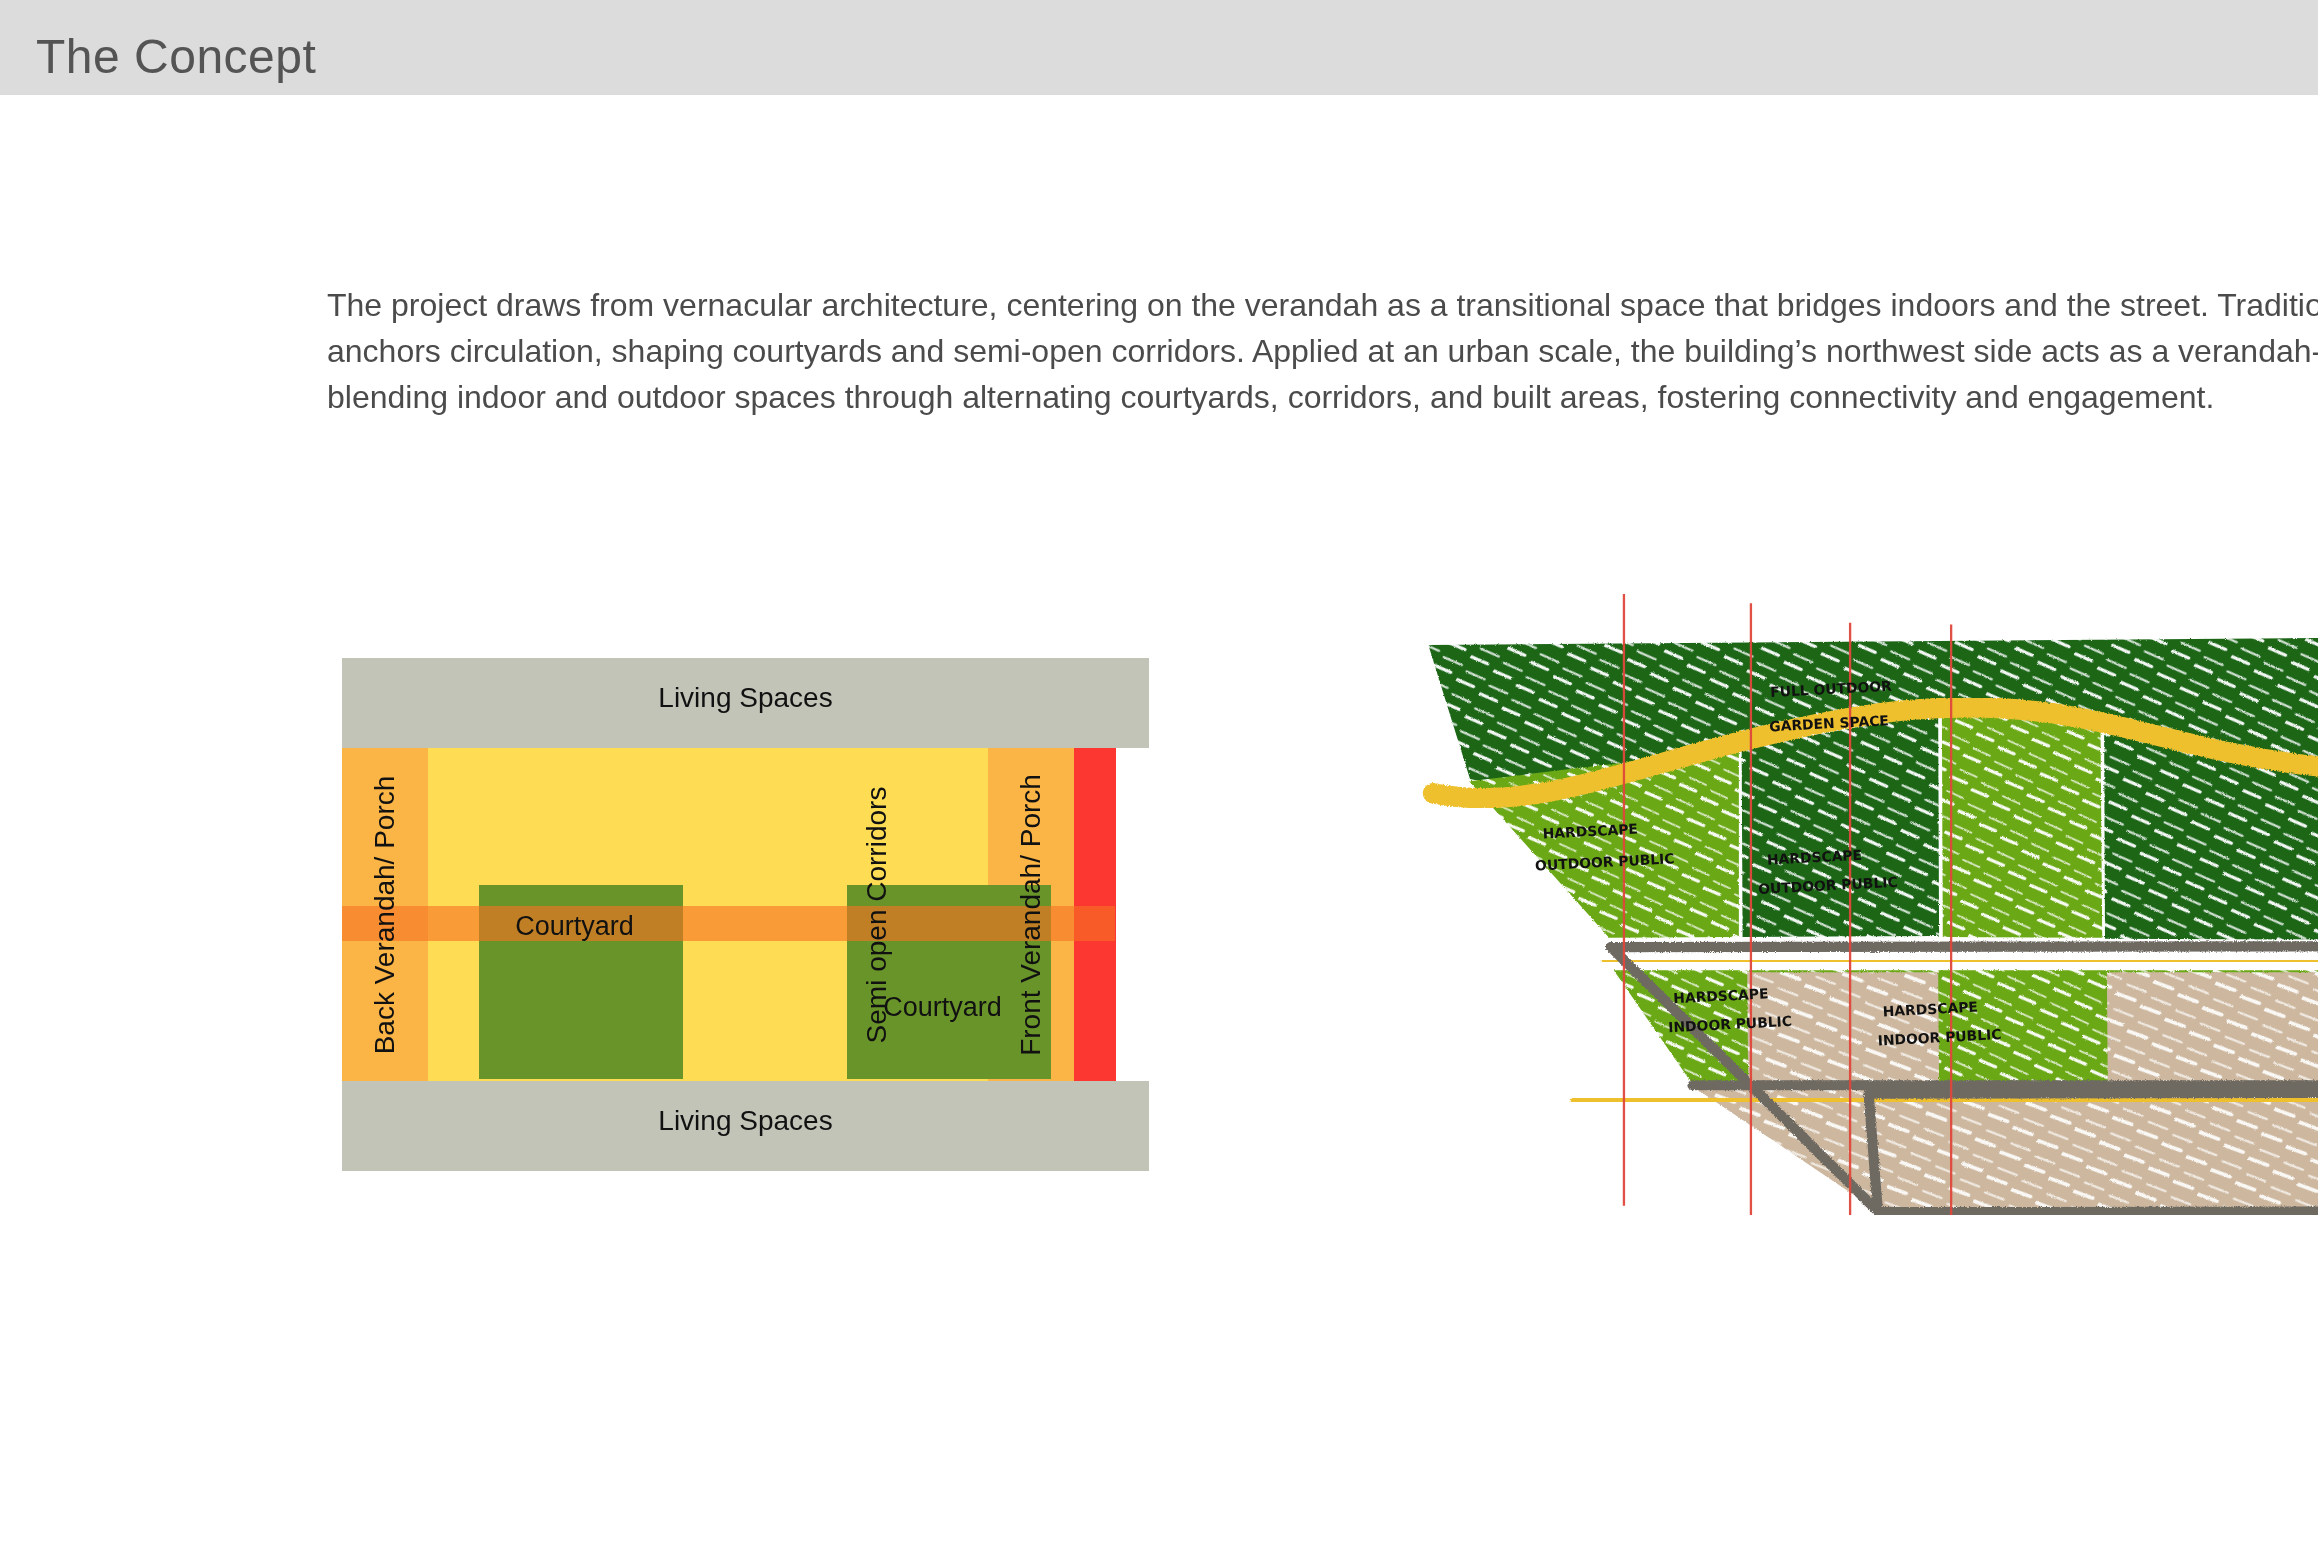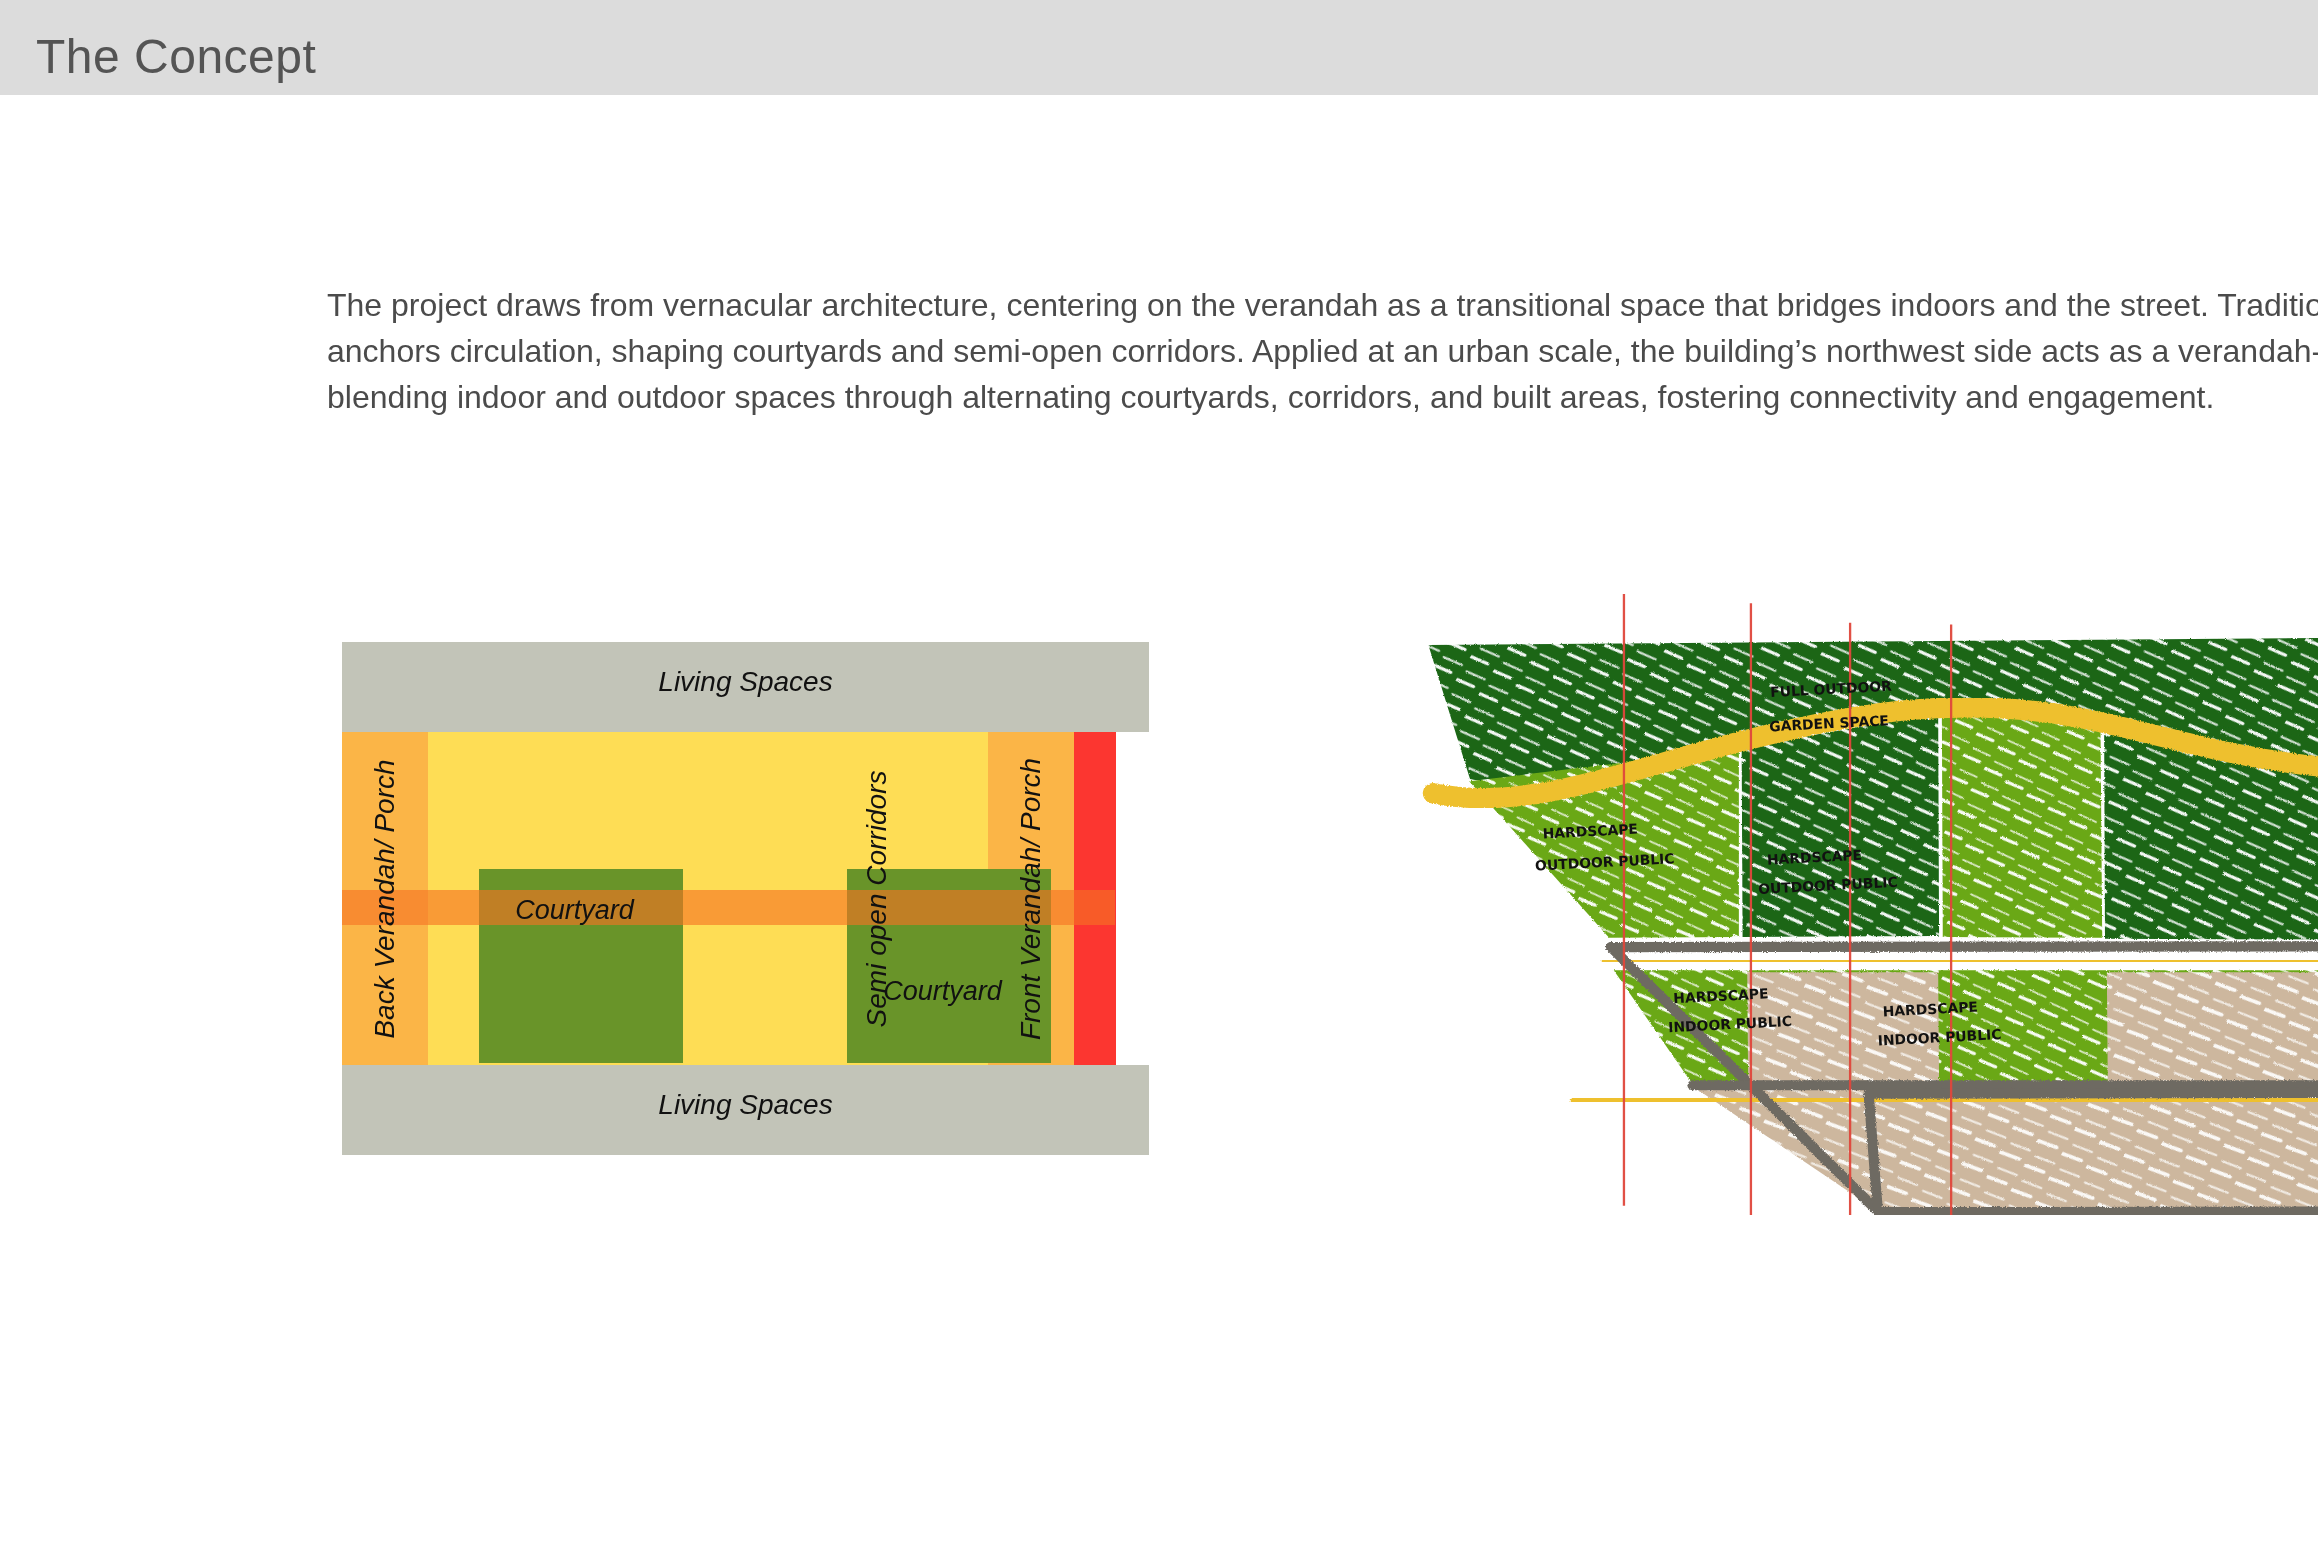--- a/index.html
+++ b/index.html
@@ -24,21 +24,21 @@
 
   
   #concept-paragraph{
     position:absolute;left:327px;top:282px;width:2286px;
     font-size:32px;line-height:46px;color:#4b4b4b;
     font-weight:400;text-align:left;
   }
 
   
   #plan-diagram{
-    position:absolute;left:342px;top:642px;width:807px;height:514px;font-style:italic;
+    position:absolute;left:342px;top:658px;width:807px;height:514px;
   }
   .plan-living-band{position:absolute;left:0;width:807px;height:90px;background:#c2c4b8;}
   #plan-living-top{top:0;}
   #plan-living-bottom{top:423px;}
   .plan-living-label{
     position:absolute;width:807px;text-align:center;
     font-size:28px;color:#111;
   }
   #plan-living-top-label{top:24px;left:0;}
   #plan-living-bottom-label{top:447px;left:0;}

